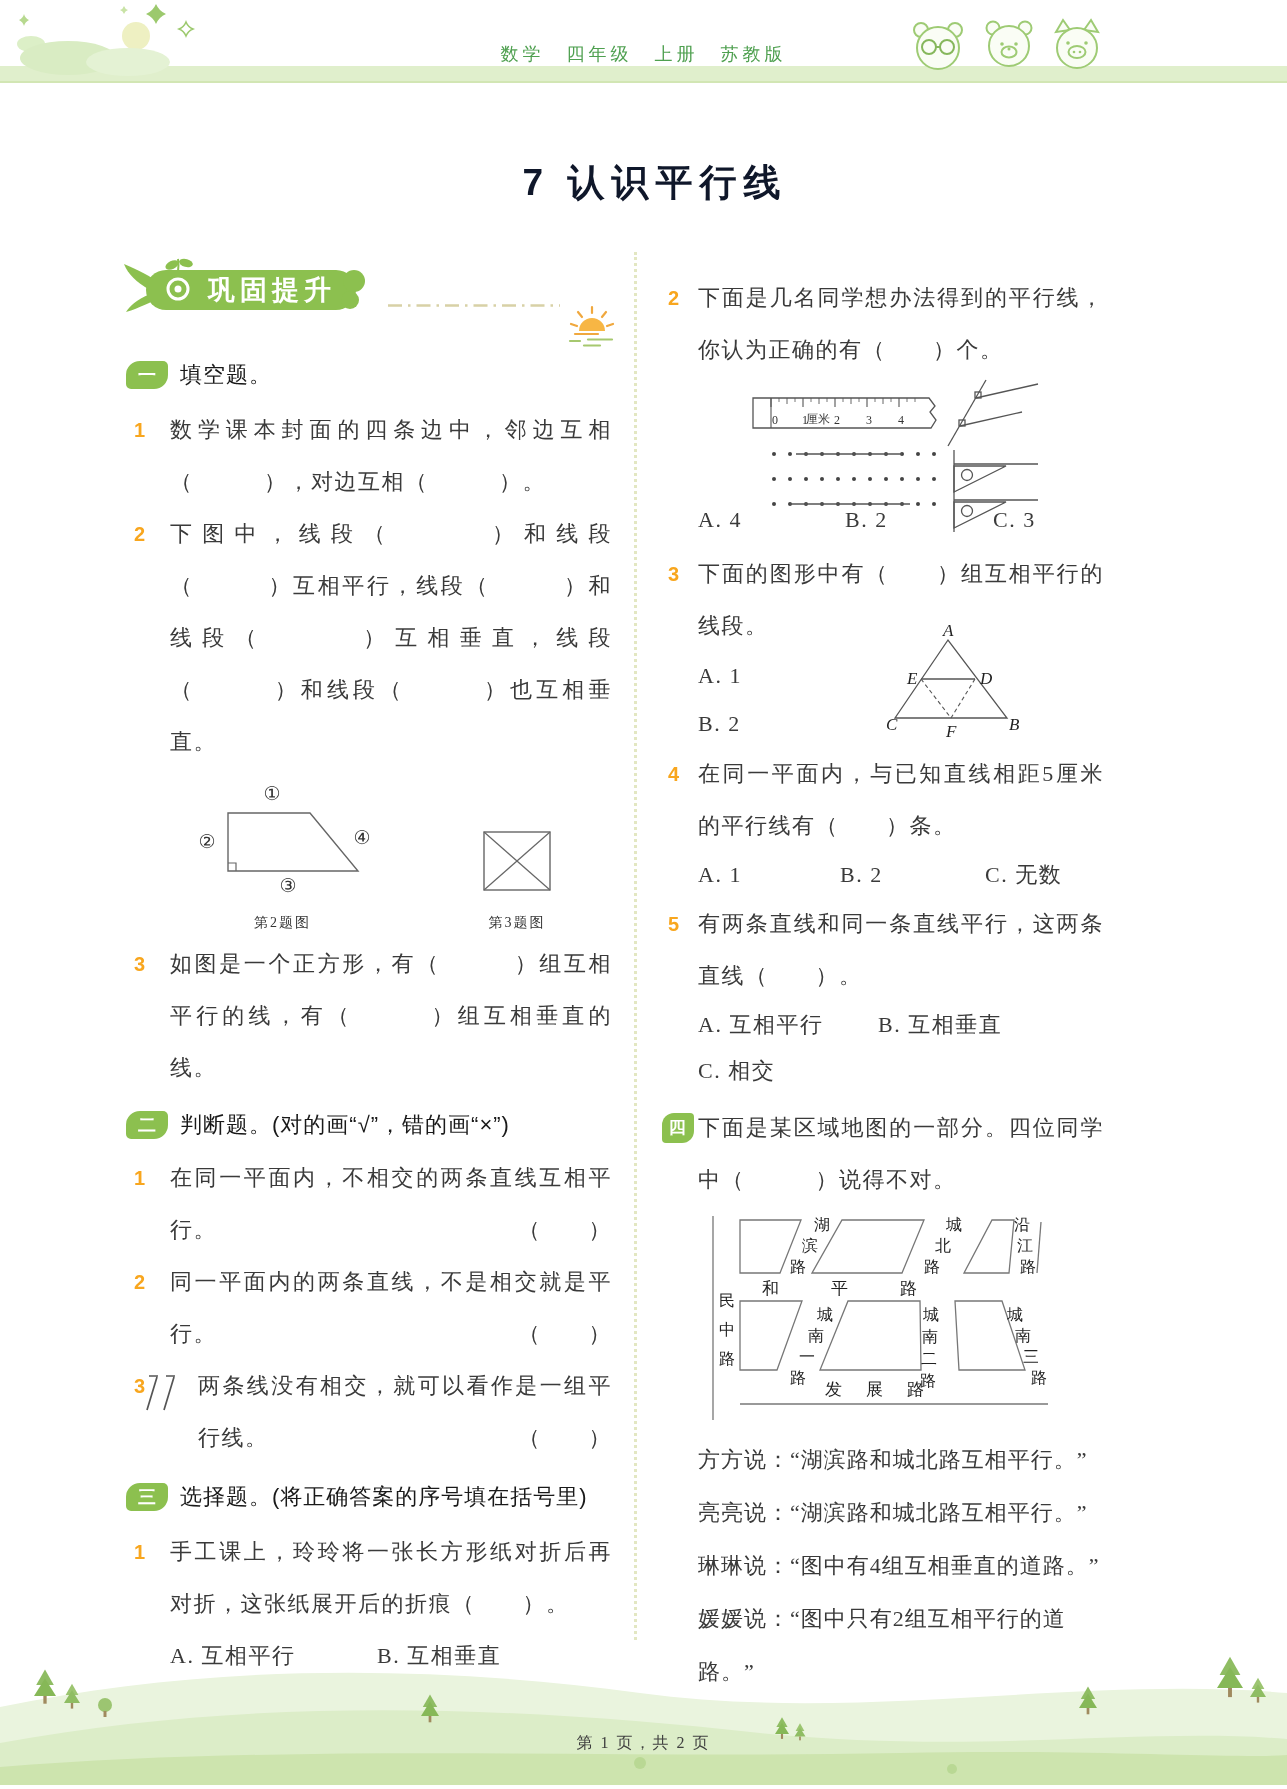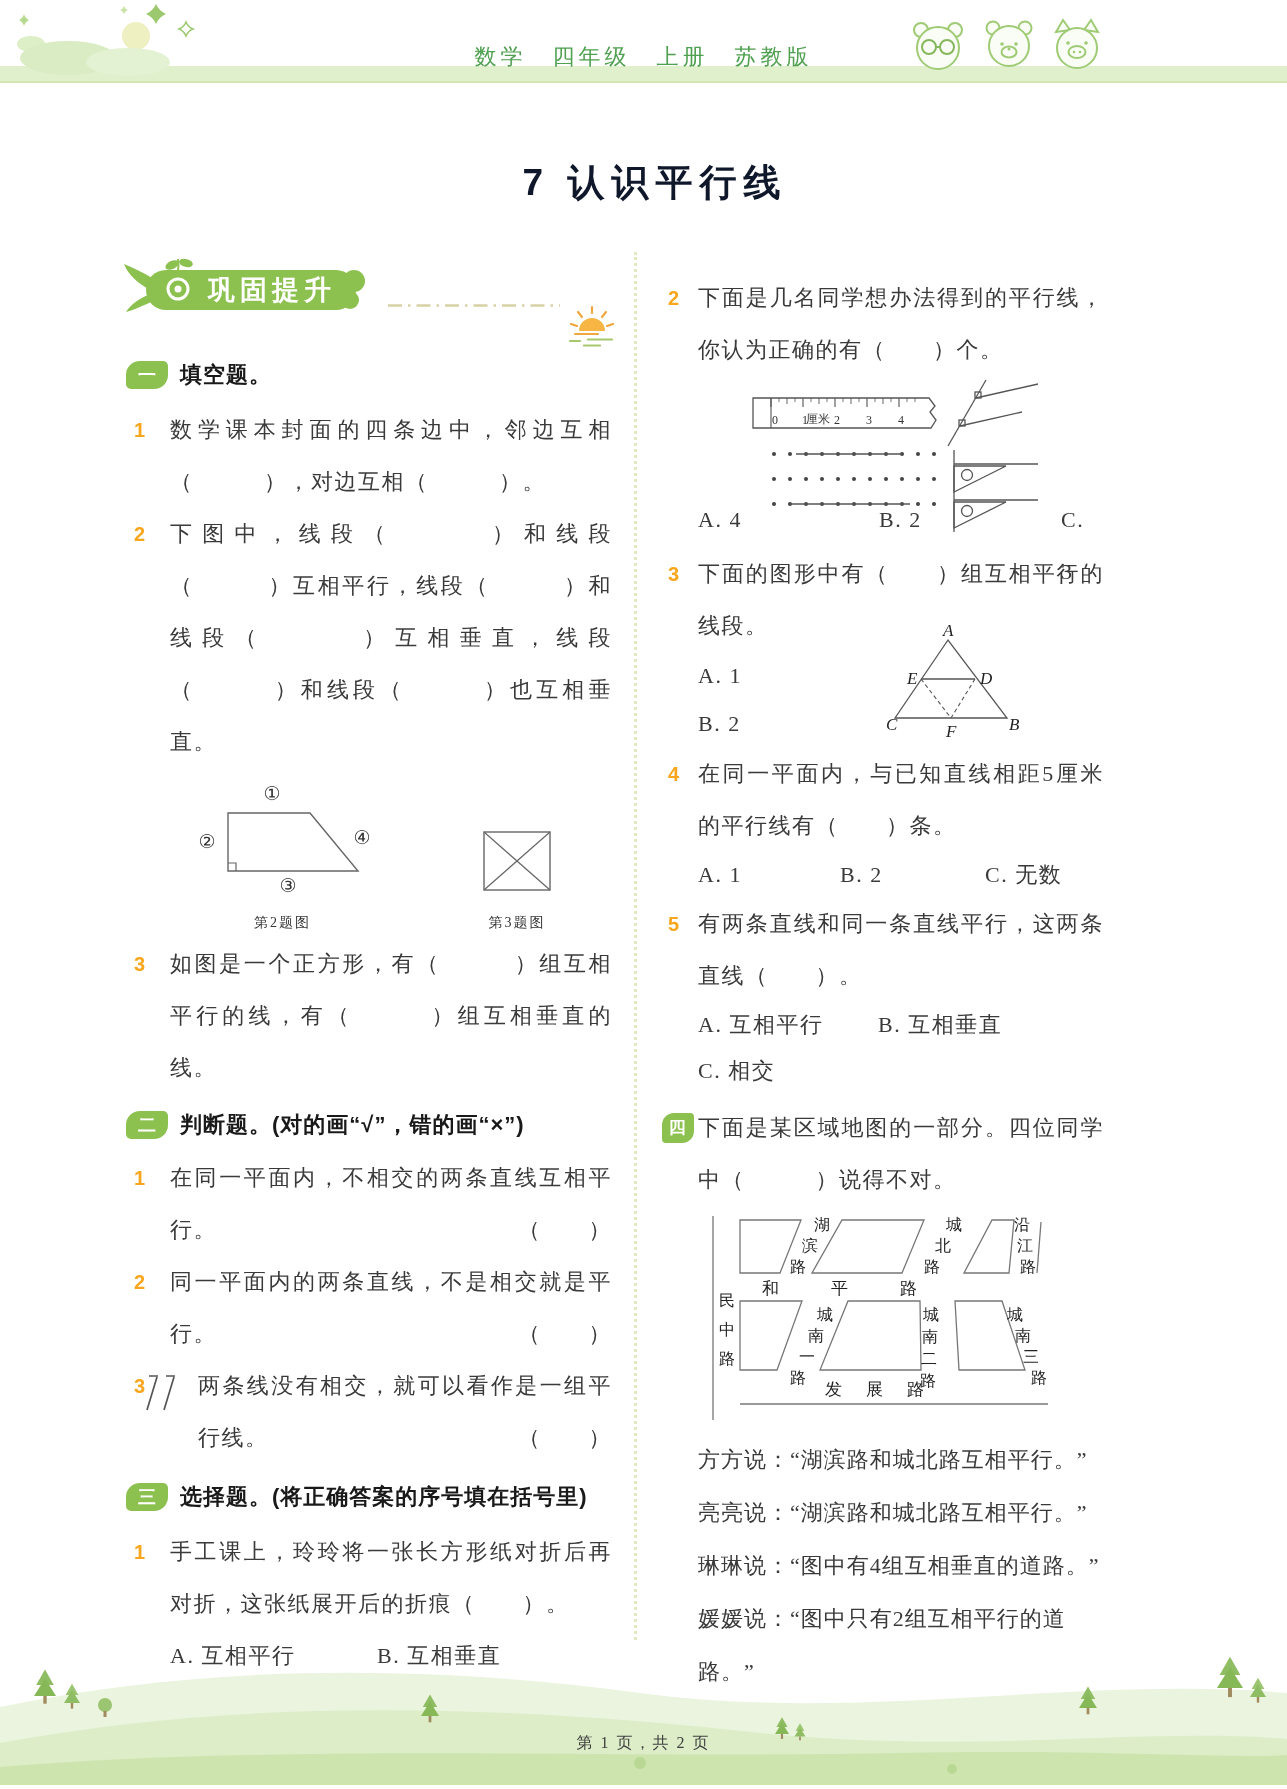--- a/index.html
+++ b/index.html
@@ -1,41 +1,41 @@
 <!DOCTYPE html>
 <html><head>
 <meta charset="utf-8">
 <style>
   html,body{margin:0;padding:0;background:#fff;}
   .page{position:relative;width:1287px;height:1789px;background:#fff;overflow:hidden;
         font-family:"Liberation Serif",serif;color:#3a3a3a;}
   
   .band{position:absolute;left:0;top:66px;width:100%;height:15px;background:#e0efcc;border-bottom:2px solid #d2e6b4;}
   .edition{position:absolute;left:0;top:42px;width:1287px;text-align:center;
-           font-size:22px;letter-spacing:4px;color:#4fa050;}
+           font-size:18px;letter-spacing:4px;color:#4fa050;}
   .deco-tl{position:absolute;left:6px;top:0;}
   .deco-tr{position:absolute;left:898px;top:14px;}
   
   .title{position:absolute;left:23px;top:158px;width:1264px;text-align:center;
          font-family:"Liberation Sans",sans-serif;font-weight:bold;font-size:37px;
          color:#0f172a;letter-spacing:7px;}
   
   .badge-wrap{position:absolute;left:116px;top:256px;}
   .dashline{position:absolute;left:388px;top:294px;}
   .sun{position:absolute;left:566px;top:300px;}
   .divider{position:absolute;left:634px;top:252px;height:1388px;border-left:3px dotted #e3e7c2;}
   
   .col-l{position:absolute;left:118px;top:360px;width:494px;}
   .col-r{position:absolute;left:652px;top:272px;width:452px;}
   
   .sec{display:flex;align-items:center;padding-left:8px;height:30px;margin:0;}
   .sec-badge{flex:0 0 auto;width:42px;height:28px;background:#8cc04f;border-radius:14px 5px 14px 5px;
              color:#fff;text-align:center;line-height:28px;
              font-family:"Liberation Sans",sans-serif;font-weight:bold;font-size:18px;}
-  .sec-title{margin-left:12px;font-family:"Liberation Sans",sans-serif;font-weight:bold;
+  .sec-title{margin-left:12px;font-family:"Liberation Sans",sans-serif;font-weight:normal;
              font-size:22px;color:#191919;letter-spacing:1px;}
   
   .q{position:relative;padding-left:52px;font-size:22px;line-height:52px;letter-spacing:1.5px;}
   .col-r .q{padding-left:46px;}
   .qno{position:absolute;left:16px;top:0;color:#f8a61e;font-family:"Liberation Sans",sans-serif;
        font-weight:bold;font-size:20px;line-height:52px;letter-spacing:0;}
   .qtext{display:block;text-align:justify;}
   .blank-right{float:right;}
   .optrow{display:flex;padding-left:52px;font-size:22px;line-height:52px;letter-spacing:1.5px;}
   .col-r .optrow{padding-left:46px;}
@@ -50,21 +50,21 @@
   .figbox.f2{width:185px;}
   .figbox.f3{width:92px;margin-left:96px;}
   .figcap{font-size:14px;letter-spacing:2px;margin-top:12px;color:#333;}
   .zz{float:left;margin:8px 10px 0 -28px;}
   .fig-parallel{position:relative;height:170px;margin-top:2px;}
   .fp-ruler{position:absolute;left:99px;top:10px;}
   .fp-dots{position:absolute;left:116px;top:70px;}
   .fp-sq1{position:absolute;left:290px;top:0;}
   .fp-sq2{position:absolute;left:296px;top:72px;}
   .fp-opts{position:absolute;left:46px;top:116px;width:360px;display:flex;
-           font-size:22px;line-height:52px;letter-spacing:1.5px;gap:34px;}
+           font-size:22px;line-height:52px;letter-spacing:1.5px;}
   .fp-opts .o-a{width:147px;flex:0 0 auto;}
   .fp-opts .o-b{width:148px;flex:0 0 auto;}
   .q3wrap{position:relative;}
   .q3wrap .opt-line{line-height:48px;}
   .tri-fig{position:absolute;left:233px;top:76px;}
   .sec4q{margin-top:8px;}
   .sec4-badge{position:absolute;left:10px;top:11px;width:32px;height:30px;background:#8cc04f;
               border-radius:12px 4px 12px 4px;color:#fff;text-align:center;line-height:30px;
               font-family:"Liberation Sans",sans-serif;font-weight:bold;font-size:17px;}
   .map-fig{margin:2px 0 6px -28px;}

